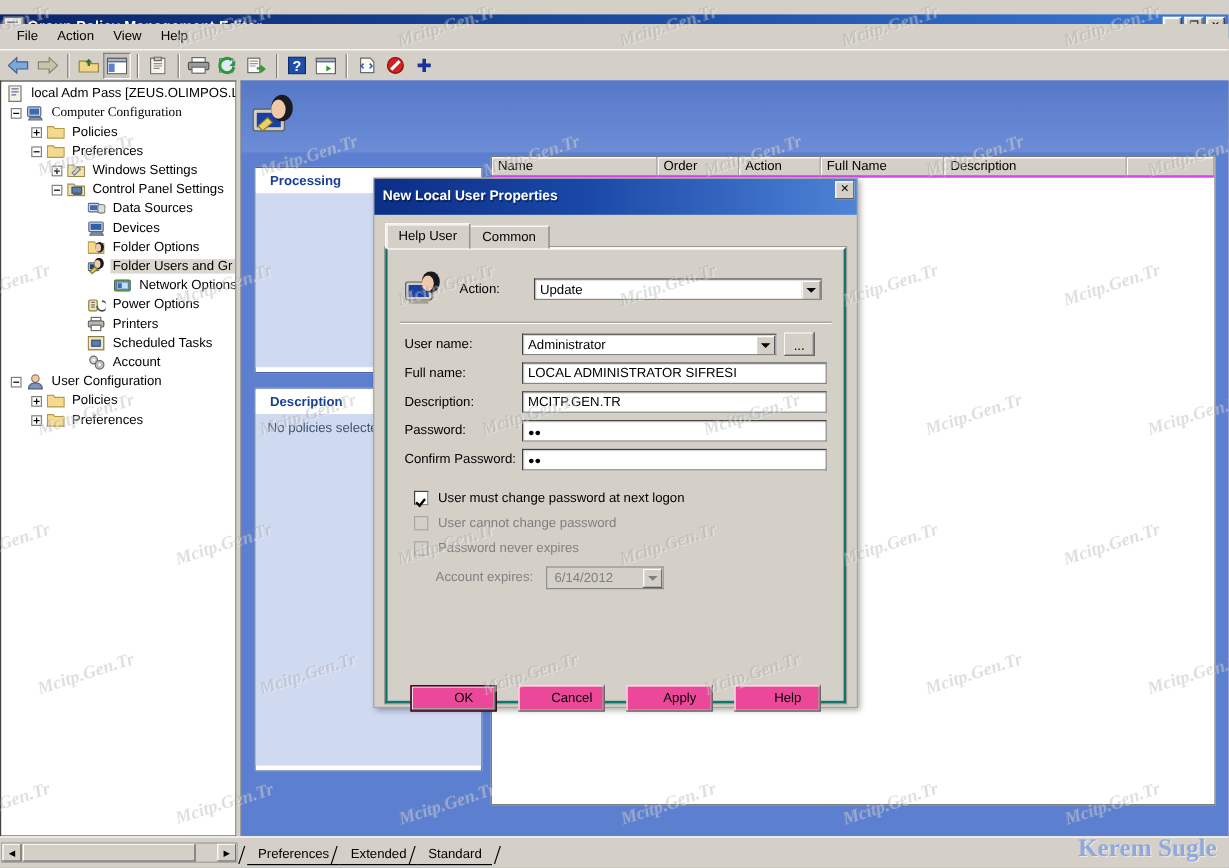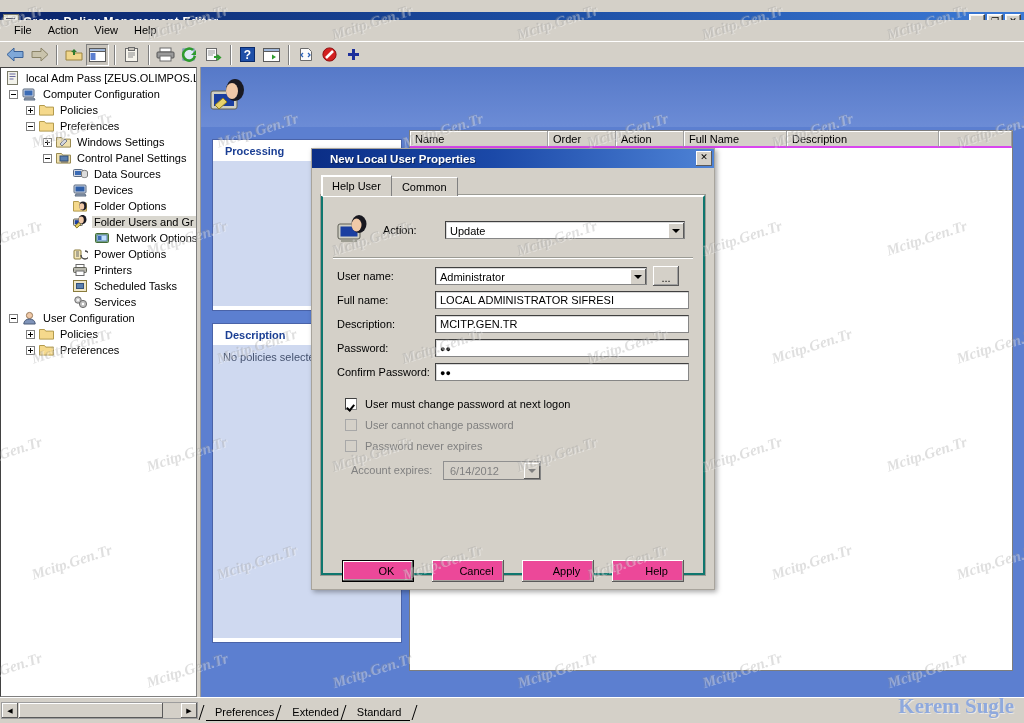--- a/index.html
+++ b/index.html
@@ -188,23 +188,23 @@
   }
 
   
   .dialog {
     position:absolute; left: 311px; top: 148px; width: 404px; height: 442px;
     background:#d4d0c8;
     border: 1px solid #a8a49c;
     box-shadow: 2px 2px 5px rgba(0,0,0,0.35);
   }
   .dlg-title {
-    height: 19px;
+    height: 30px;
     background: linear-gradient(to right, #0b2e86 0%, #1b49a8 45%, #4e83d6 100%);
-    display:flex; align-items:center; padding-left:18px; position:relative;
+    display:flex; align-items:center; padding-left:7px; position:relative;
   }
   .dlg-title span { color:#fff; font-weight:bold; font-size:11.5px; text-shadow:1px 1px 0 rgba(0,0,0,.4); }
   .dlg-close {
     position:absolute; right:2px; top:2px; width:16px;height:15px;
     background:#d4d0c8; color:#000; font-size:9px; line-height:13px; text-align:center;
     box-shadow: inset -1px -1px 0 #5a5a5a, inset 1px 1px 0 #fff;
     cursor: default;
   }
   .dlg-body { padding: 8px 9px 0 9px; position:relative; height: 422px; }
 
@@ -260,21 +260,21 @@
   .chk-row { display:flex; align-items:center; height: 21px; padding-left: 22px; }
   .chk {
     width:12px;height:12px;background:#fff;margin-right:8px;flex:none;position:relative;
     border:1px solid #868686; border-top-color:#404040; border-left-color:#404040;
   }
   .chk.dim { background:#d4d0c8; border-color:#a8a8a8;}
   .chk.on:after {
     content:""; position:absolute; left:2px; top:4px; width:3px; height:6px;
     border:solid #000; border-width: 0 2px 2px 0; transform: rotate(40deg);
   }
-  .date-row { display:flex; align-items:center; height: 24px; padding-left: 28px; margin-top:2px;}
+  .date-row { display:flex; align-items:center; height: 24px; padding-left: 40px; margin-top:2px;}
   .date-row .lbl { width: 92px; flex:none; }
   .date-inp {
     width: 98px; height: 19px; background:#d4d0c8; color:#808080;
     border:1px solid #868686; border-top-color:#909090; border-left-color:#909090;
     font-size:11px; padding: 2px 0 0 6px; display:flex; align-items:center;
   }
   .date-inp .txt { flex:1; }
 
   .dlg-foot {
     position:absolute; left:0; right:0; bottom: 8px;
@@ -423,21 +423,21 @@
         <div class="tnode" style="padding-left:2px">
           <div class="ticon">
             <svg width="15" height="14" viewBox="0 0 15 14">
                 <rect x="2.5" y="0.5" width="10" height="13" fill="#f2f2ea" stroke="#7a7a68"></rect>
                 <path d="M4.5 3h6M4.5 5.5h6M4.5 8h4" stroke="#6b6ba0"></path>
               </svg>
           </div>
           <div class="tlabel">local Adm Pass [ZEUS.OLIMPOS.LC</div>
         </div>
         <div id="tree-nodes">
-            <div class="tnode" style="padding-left: 6px;">
+            <div class="tnode" style="padding-left: 6px; font-family: Liberation Serif, serif;">
               <div class="expander"></div>
               <div class="ticon"><svg width="15" height="14" viewBox="0 0 15 14">
                   <rect x="1" y="2" width="11" height="8" rx="1" fill="#cfd6e4" stroke="#5a6a80"></rect>
                   <rect x="2.5" y="3.5" width="8" height="5" fill="#3a6bb5"></rect>
                   <path d="M3 11h9l1 2H2Z" fill="#9aa6b8" stroke="#5a6a80"></path>
                 </svg></div>
               <div class="tlabel">Computer Configuration</div>
             </div>
             <div class="tnode" style="padding-left: 23px;">
               <div class="expander plus"></div>
@@ -545,21 +545,21 @@
               <div class="tlabel">Scheduled Tasks</div>
             </div>
             <div class="tnode" style="padding-left: 57px;">
               <div class="spacer"></div>
               <div class="ticon"><svg width="15" height="14" viewBox="0 0 15 14">
                   <circle cx="5" cy="5" r="3.2" fill="#cfcfcf" stroke="#6b6b6b"></circle>
                   <circle cx="10" cy="9" r="3.6" fill="#bdbdbd" stroke="#6b6b6b"></circle>
                   <circle cx="5" cy="5" r="1" fill="#fff"></circle>
                   <circle cx="10" cy="9" r="1.2" fill="#fff"></circle>
                 </svg></div>
-              <div class="tlabel">Services</div>
+              <div class="tlabel">Account</div>
             </div>
             <div class="tnode" style="padding-left: 6px;">
               <div class="expander"></div>
               <div class="ticon"><svg width="15" height="14" viewBox="0 0 15 14">
                   <circle cx="7.5" cy="4.5" r="3.1" fill="#f0c9a8" stroke="#9a7b5a"></circle>
                   <path d="M1.8 13 c0-3.3 2.6-5 5.7-5s5.7 1.7 5.7 5Z" fill="#7f93b8" stroke="#4a5b78"></path>
                 </svg></div>
               <div class="tlabel">User Configuration</div>
             </div>
             <div class="tnode" style="padding-left: 23px;">

